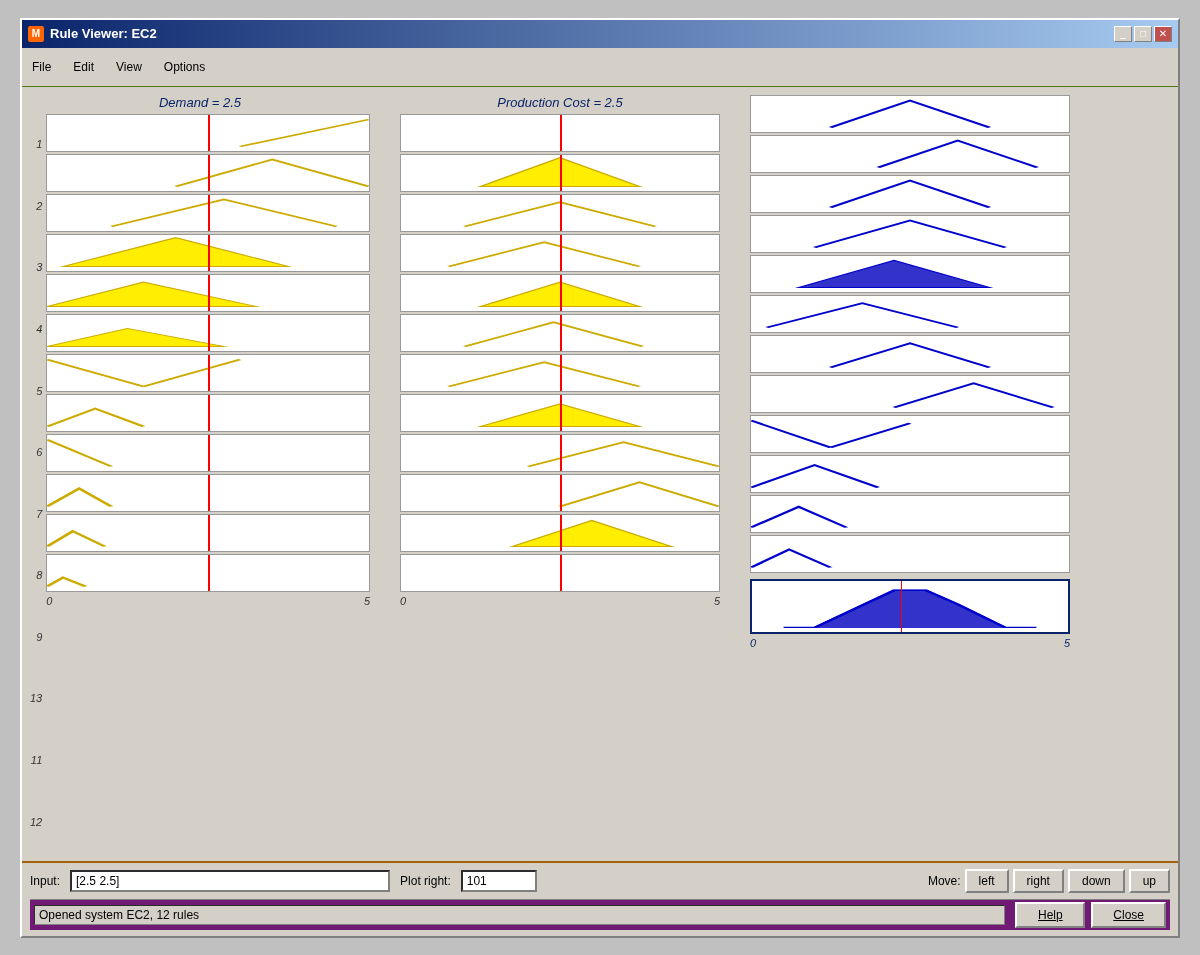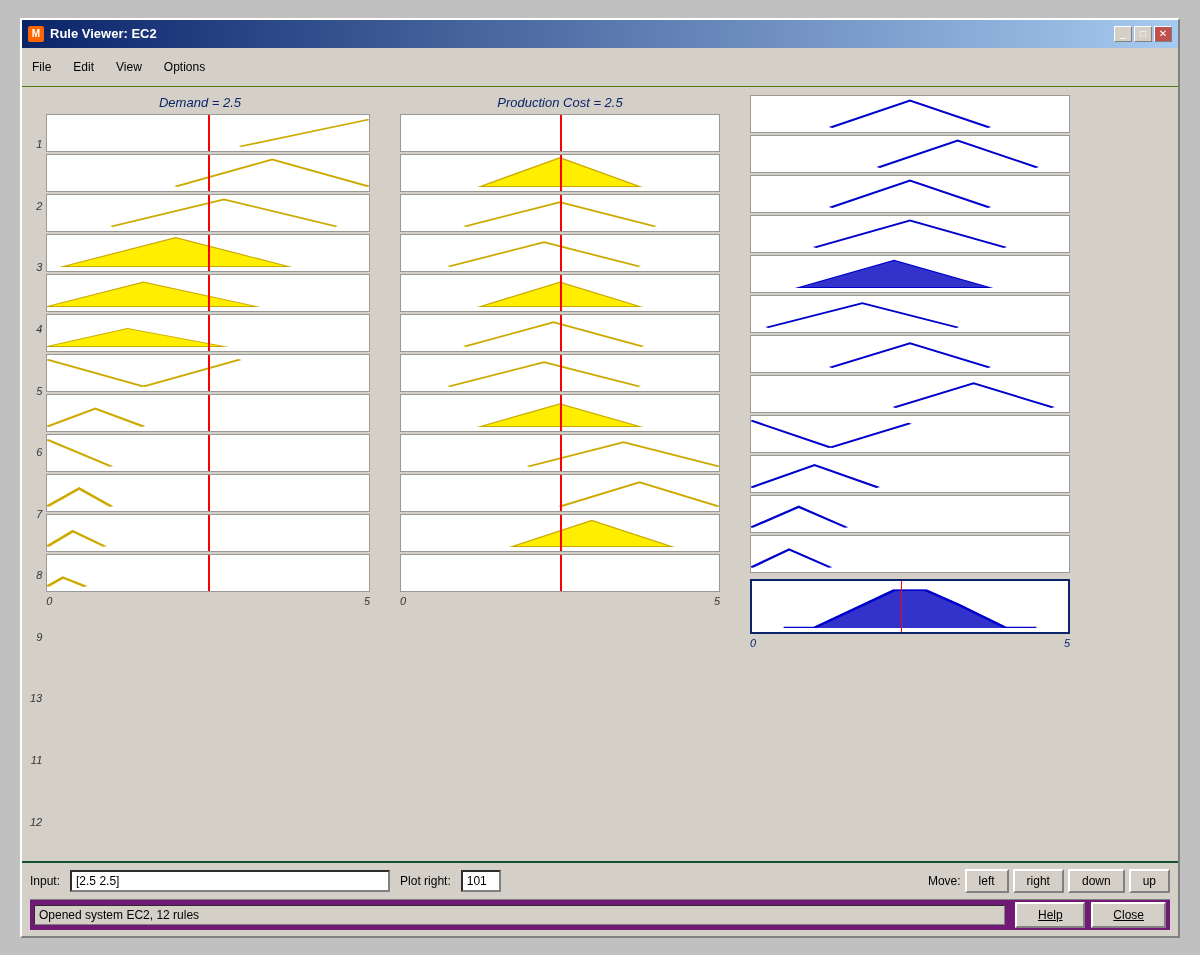--- a/index.html
+++ b/index.html
@@ -180,21 +180,21 @@
     .output-axis-labels {
       display: flex;
       justify-content: space-between;
       font-size: 11px;
       color: #0a246a;
       padding: 1px 0;
     }
     .bottom-panel {
       flex-shrink: 0;
       background: #d4d0c8;
-      border-top: 2px solid #14532d;
+      border-top: 2px solid #a16207;
       padding: 6px 8px;
       display: flex;
       flex-direction: column;
       gap: 6px;
     }
     .bottom-row1 {
       display: flex;
       align-items: center;
       gap: 10px;
     }
@@ -208,21 +208,21 @@
       padding: 2px 4px;
       font-size: 12px;
       flex: 1;
       max-width: 320px;
     }
     .plot-points-field {
       border: 2px inset #808080;
       background: white;
       padding: 2px 4px;
       font-size: 12px;
-      width: 40px;
+      width: 76px;
     }
     .move-section {
       display: flex;
       align-items: center;
       gap: 4px;
       margin-left: auto;
     }
     .move-btn {
       padding: 3px 12px;
       background: #d4d0c8;

